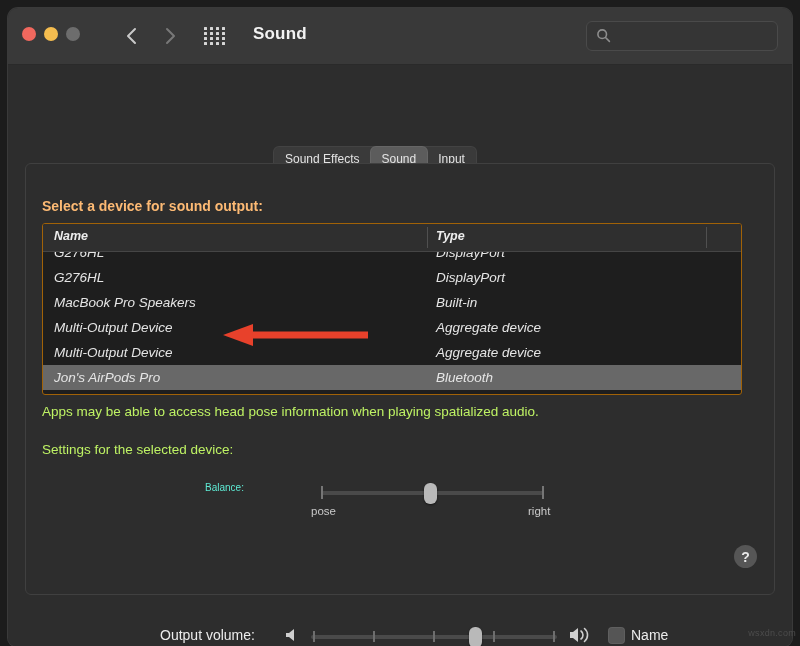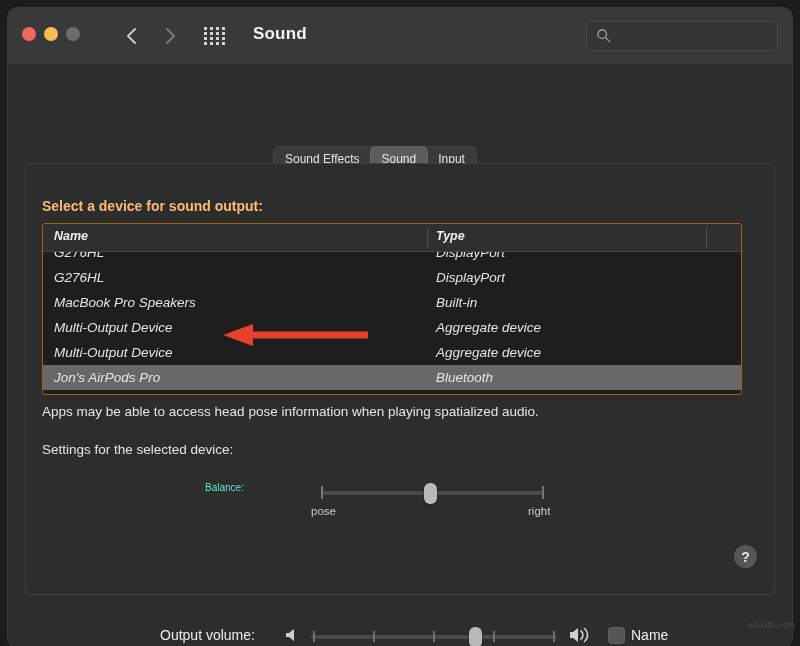--- a/index.html
+++ b/index.html
@@ -242,21 +242,21 @@
     position: absolute;
     left: 215px;
     top: 259px;
     width: 145px;
     height: 22px;
   }
 
   .note {
     position: absolute;
     font-size: 13.5px;
-    color: #e5e5e5;
+    color: #bef264;
   }
   #spatial-note { left: 34px; top: 339px; }
   #settings-note { left: 34px; top: 377px; }
 
   
   #balance-label {
     position: absolute;
     left: 197px;
     top: 417px;
     font-size: 10px;
@@ -372,21 +372,21 @@
     position: absolute;
     left: 623px;
     top: 562px;
     font-size: 14px;
     color: #ececec;
   }
 
   #watermark {
     position: absolute;
     right: 4px;
-    bottom: 16px;
+    bottom: 8px;
     font-size: 9px;
     color: #4c4c4c;
     letter-spacing: 0.3px;
   }
 </style>
 </head>
 <body>
 
 <div id="window">
 

